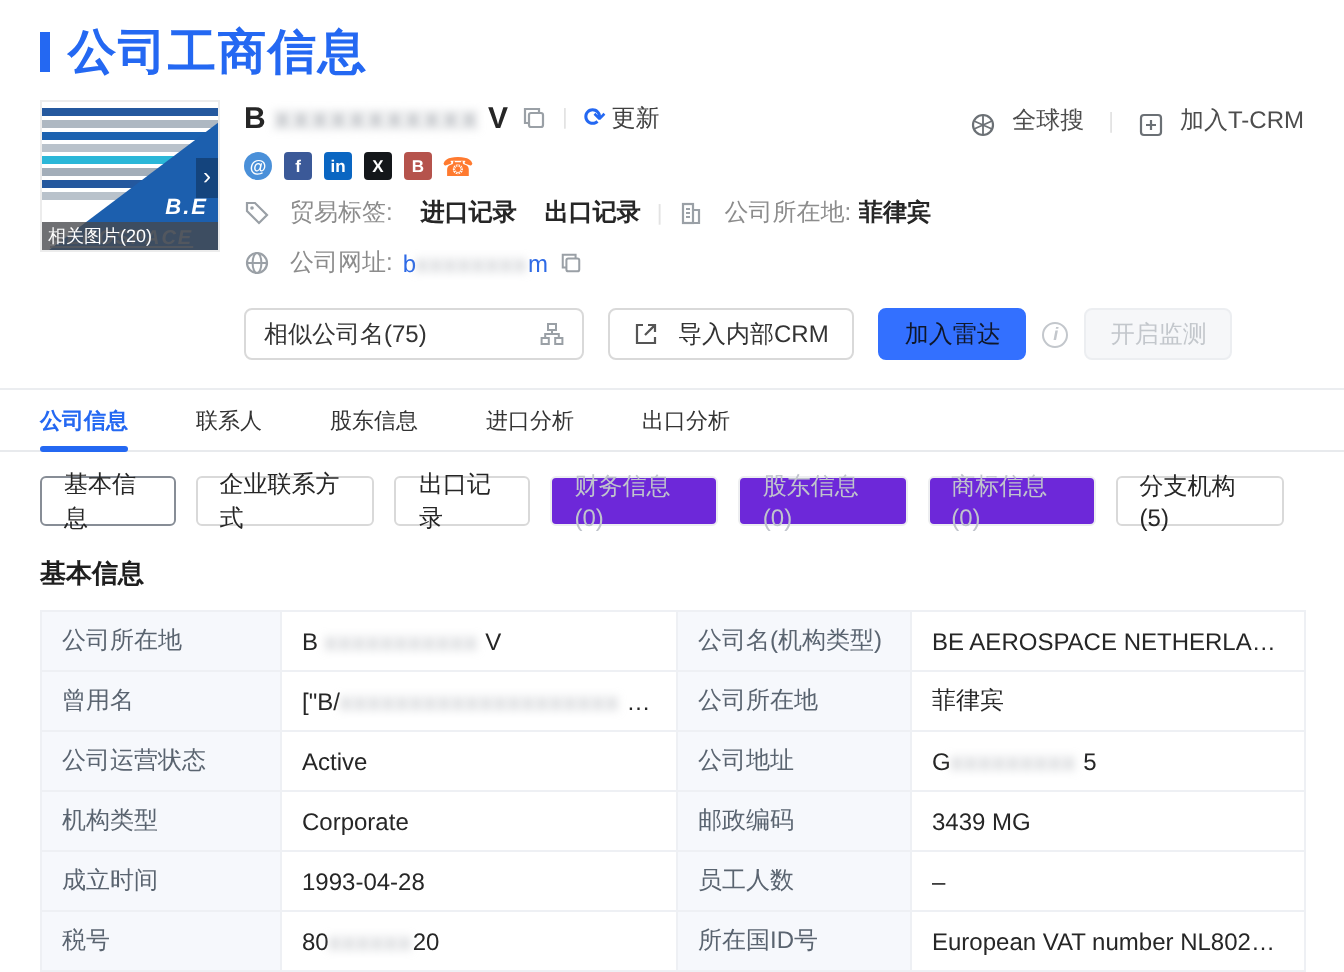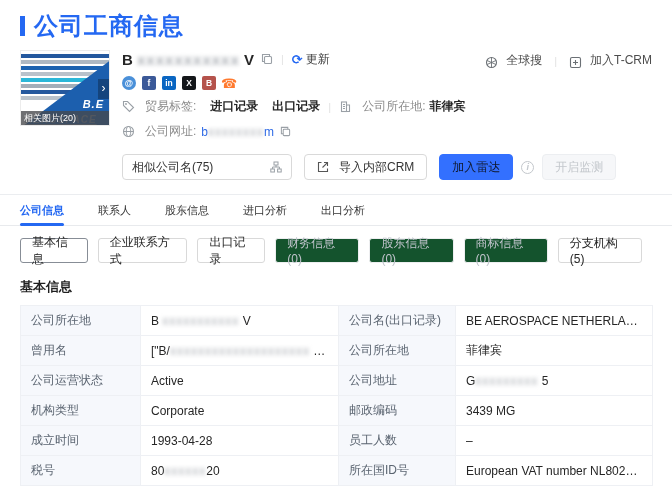--- a/index.html
+++ b/index.html
@@ -65,21 +65,21 @@
   .tabs { display:flex; align-items:stretch; padding:0 20px; height:31px; border-bottom:1px solid #e8eaed; }
   .tab { display:flex; align-items:center; margin-right:34px; font-size:11px; color:#333; cursor:pointer; position:relative; }
   .tab.active { color:#2468f2; font-weight:bold; }
   .tab.active::after { content:""; position:absolute; left:0; right:0; bottom:-1px; height:3px; background:#2468f2; border-radius:2px; }
 
   
   .subtabs { display:flex; margin:12px 20px 0 20px; }
   .subtab { height:25px; display:flex; align-items:center; padding:0 11px; border:1px solid #d9d9d9;
     border-radius:3px; margin-right:10px; background:#fff; color:#262626; cursor:pointer; }
   .subtab.selected { border-color:#878d96; }
-  .subtab.disabled { background:#14532d; border-color:#edeef0; color:#c0c4cc; cursor:default; }
+  .subtab.disabled { background:#6d28d9; border-color:#edeef0; color:#c0c4cc; cursor:default; }
 
   
   .section-title { margin:15px 20px 9px 20px; font-size:13px; font-weight:bold; color:#1f1f1f; }
   table.kv { width:632px; margin:0 20px; border-collapse:collapse; table-layout:fixed; font-size:12px; }
   table.kv td { border:1px solid #eef0f4; padding:6px 10px; height:27px; vertical-align:middle;
     overflow:hidden; white-space:nowrap; text-overflow:ellipsis; }
   td.lbl { background:#f6f8fc; color:#5a6470; }
   td.val { color:#262626; }
   svg.ic { display:block; }
 </style>
@@ -255,21 +255,21 @@
   <colgroup>
       <col style="width:120px">
       <col style="width:198px">
       <col style="width:117px">
       <col style="width:197px">
     </colgroup>
   <tbody>
       <tr>
         <td class="lbl"><span>公司所在地</span></td>
         <td class="val"><span>B </span><span class="blur">xxxxxxxxxxx</span><span> V</span></td>
-        <td class="lbl"><span>公司名(出口记录)</span></td>
+        <td class="lbl"><span>公司名(机构类型)</span></td>
         <td class="val"><span>BE AEROSPACE NETHERLANDS B V</span></td>
       </tr>
       <tr>
         <td class="lbl"><span>曾用名</span></td>
         <td class="val"><span>["B/</span><span class="blur">xxxxxxxxxxxxxxxxxxxx</span><span> IN...</span></td>
         <td class="lbl"><span>公司所在地</span></td>
         <td class="val"><span>菲律宾</span></td>
       </tr>
       <tr>
         <td class="lbl"><span>公司运营状态</span></td>

